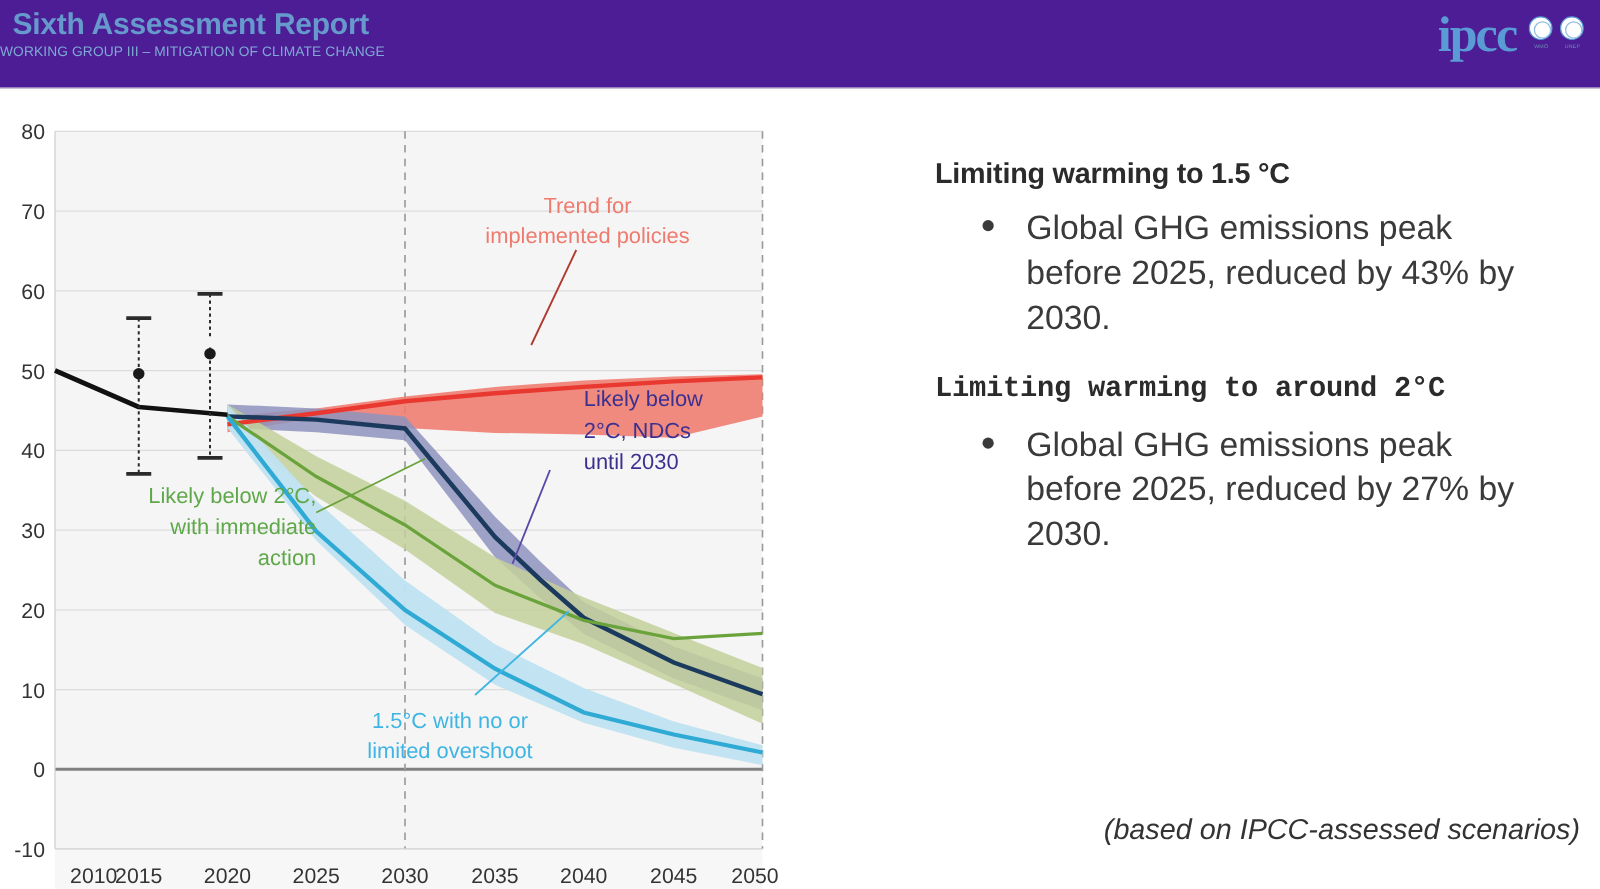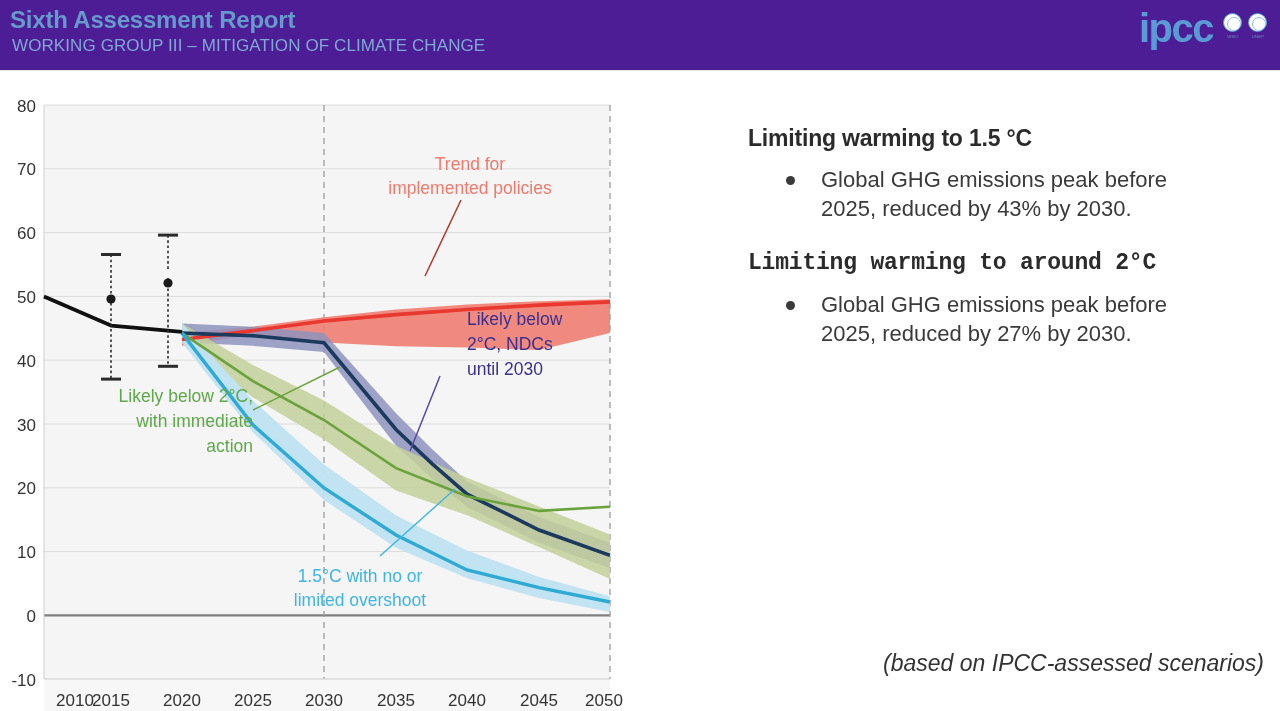--- a/index.html
+++ b/index.html
@@ -18,33 +18,33 @@
     background: #4c1d95;
     border-bottom: 1px solid #e3e3e3;
   }
   .hdr-title {
     position: absolute; left: 10px; top: 6px;
     font-size: 24px; font-weight: bold;
     color: #6699cc; letter-spacing: -0.2px;
     white-space: nowrap;
   }
   .hdr-sub {
-    position: absolute; left: 12px; top: 36px;
-    font-size: 17px; font-weight: normal;
+    position: absolute; left: 0; top: 36px;
+    font-size: 11px; font-weight: normal;
     color: #7fa8d4; letter-spacing: 0.1px;
     white-space: nowrap;
   }
   .logo-wrap {
     position: absolute; right: 12px; top: 8px;
     display: flex; align-items: center; gap: 10px;
   }
   .logo-text {
     font-size: 40px; font-weight: bold; line-height: 40px;
     color: #5b9bd5; letter-spacing: -1.5px;
-    font-family: Liberation Sans, sans-serif;
+    font-family: Liberation Serif, serif;
   }
   .logo-emblems { display: flex; gap: 5px; align-items: flex-end; padding-bottom: 4px; }
   .emblem { width: 20px; height: 26px; position: relative; }
   .emblem .ring {
     width: 19px; height: 19px; border-radius: 50%;
     border: 1.4px solid #5b9bd5; box-sizing: border-box;
     background: #ffffff; position: relative; overflow: hidden;
   }
   .emblem .ring::after {
     content: ""; position: absolute; left: 3px; top: 3px;
@@ -85,21 +85,21 @@
   .bullets { list-style: none; margin: 0; padding: 0; }
   .bullet {
     display: flex; align-items: flex-start;
     margin: 0 0 20px 0;
   }
   .bullet .dot {
     flex: 0 0 auto; width: 9px; height: 9px; border-radius: 50%;
     background: #3a3a3a; margin: 11px 26px 0 38px;
   }
   .bullet .btxt {
-    font-size: 22px; line-height: 1.32; color: #3a3a3a;
+    font-size: 27px; line-height: 1.32; color: #3a3a3a;
     max-width: 404px;
   }
   .footnote {
     position: absolute; left: 0; bottom: 18px; width: 516px;
     text-align: right;
     font-size: 23px; font-style: italic; color: #333333;
   }
 </style>
 </head>
 <body>

